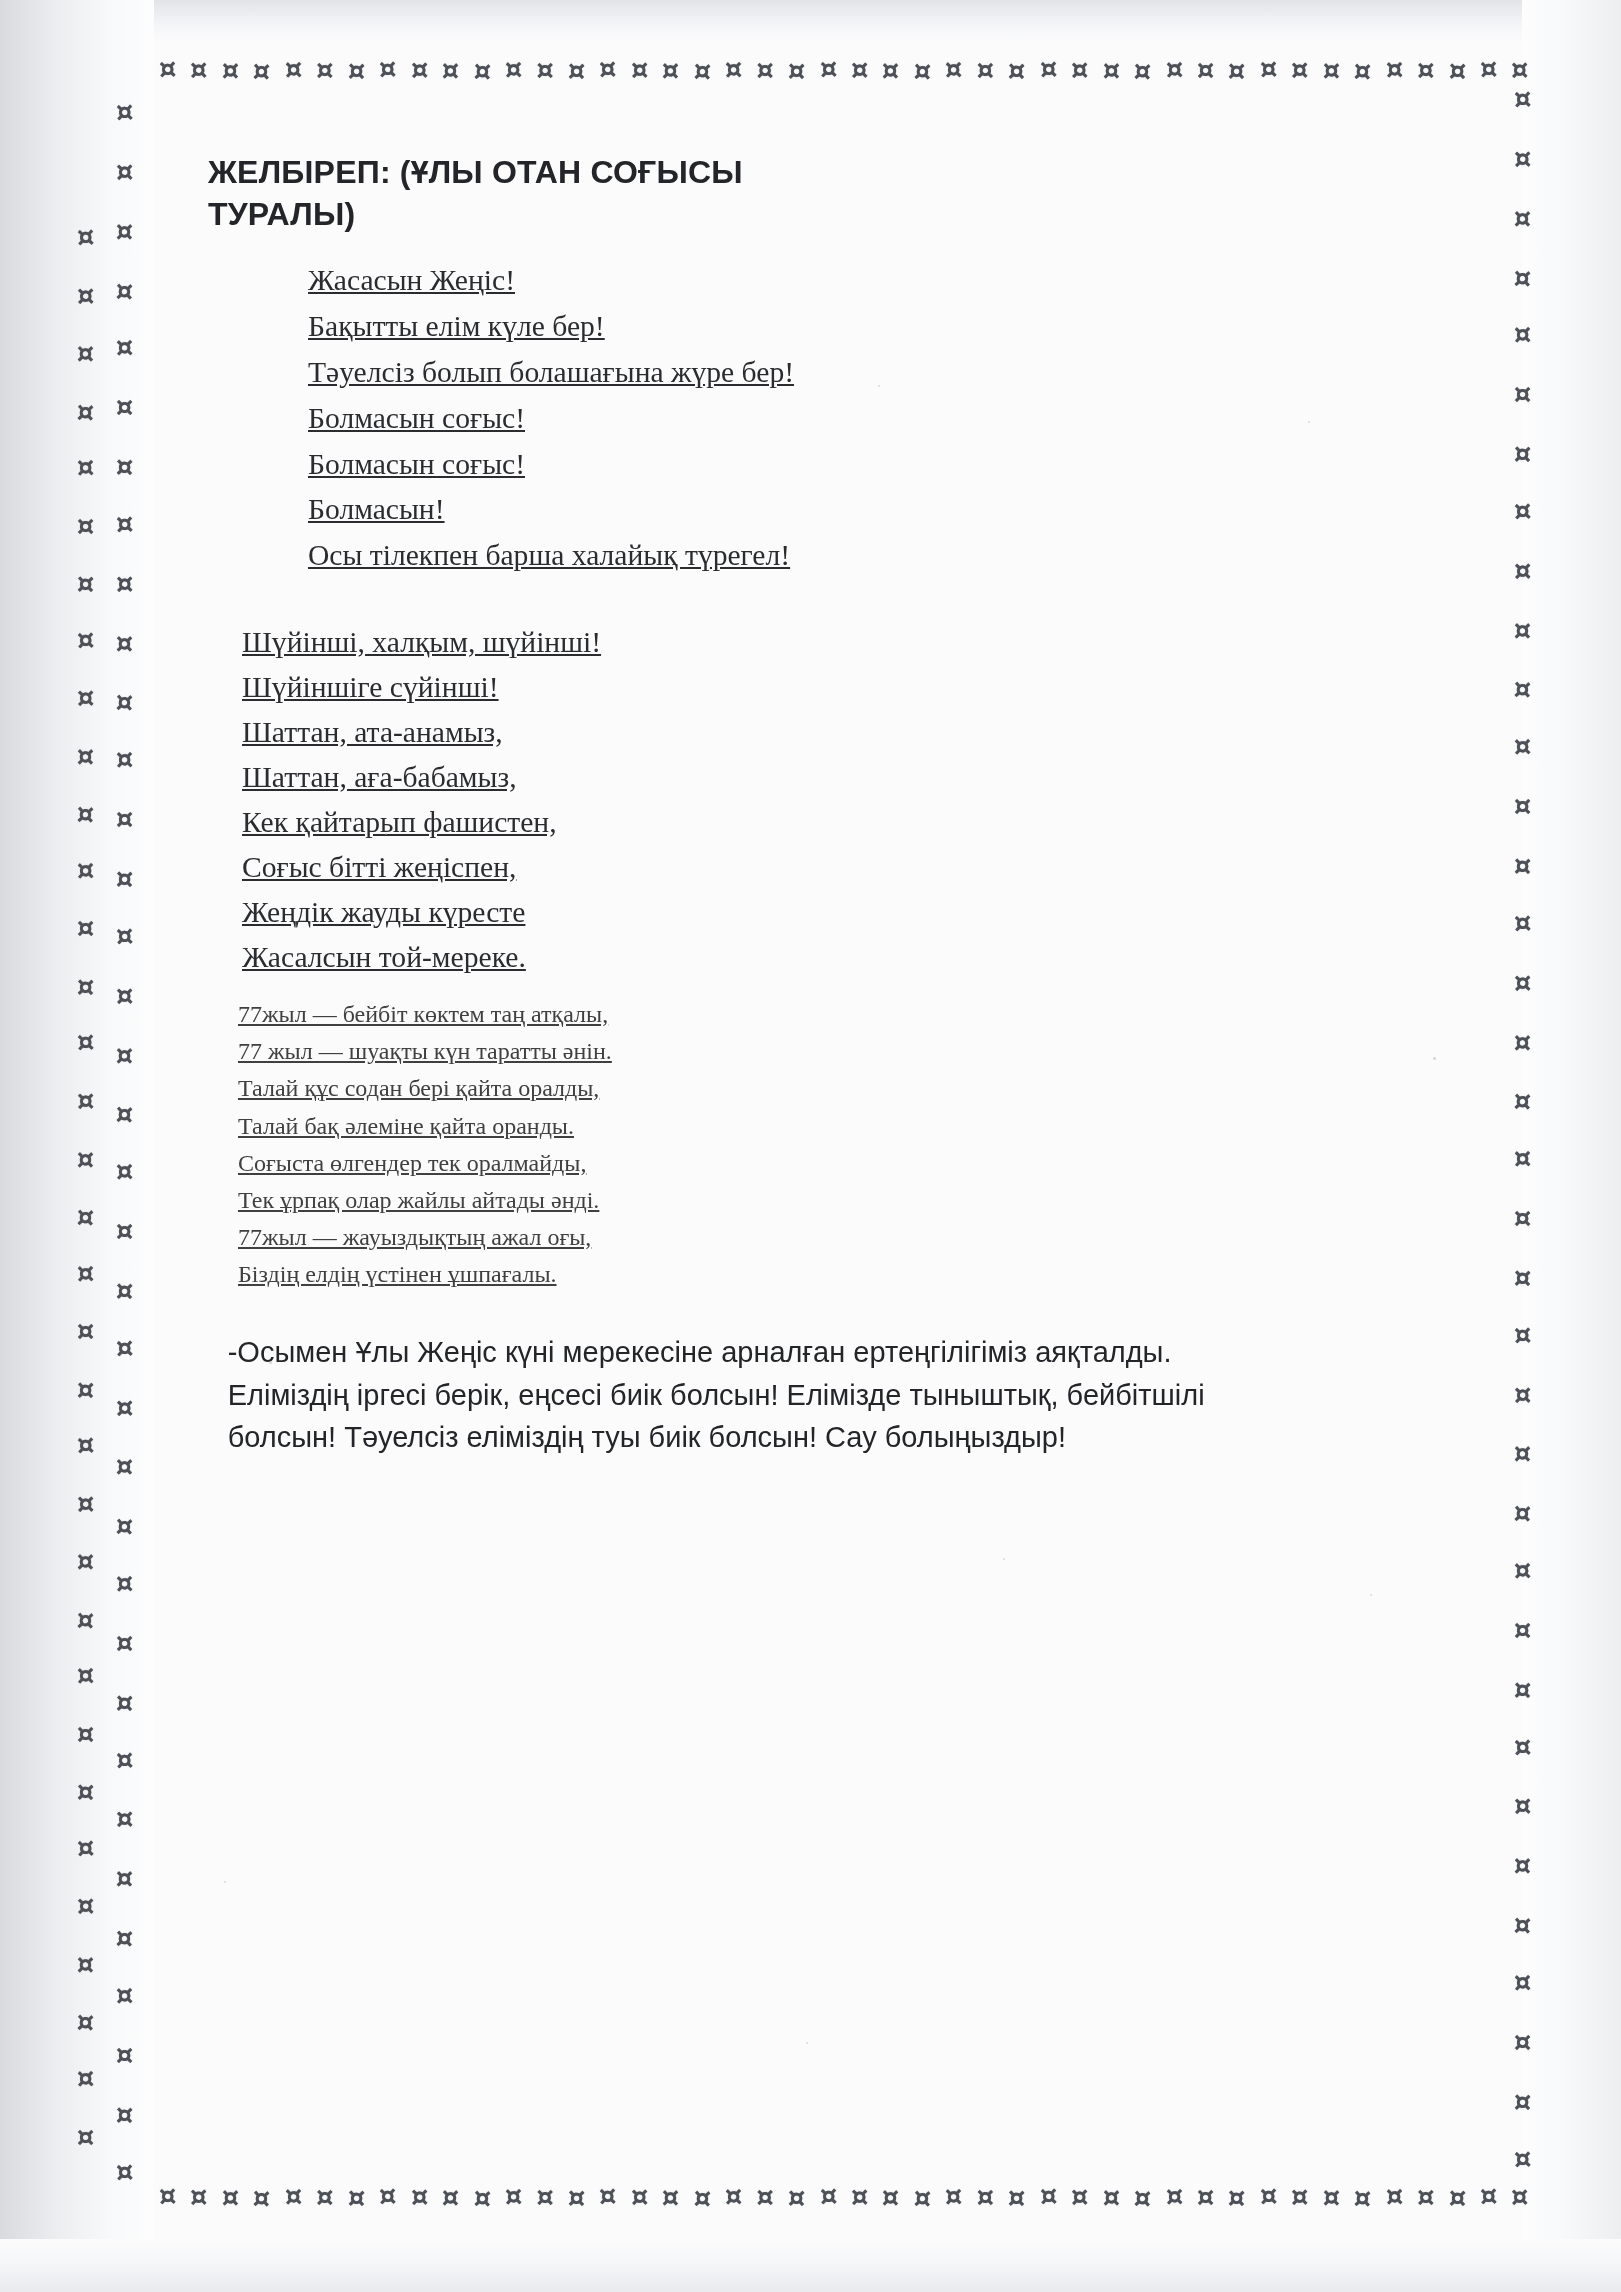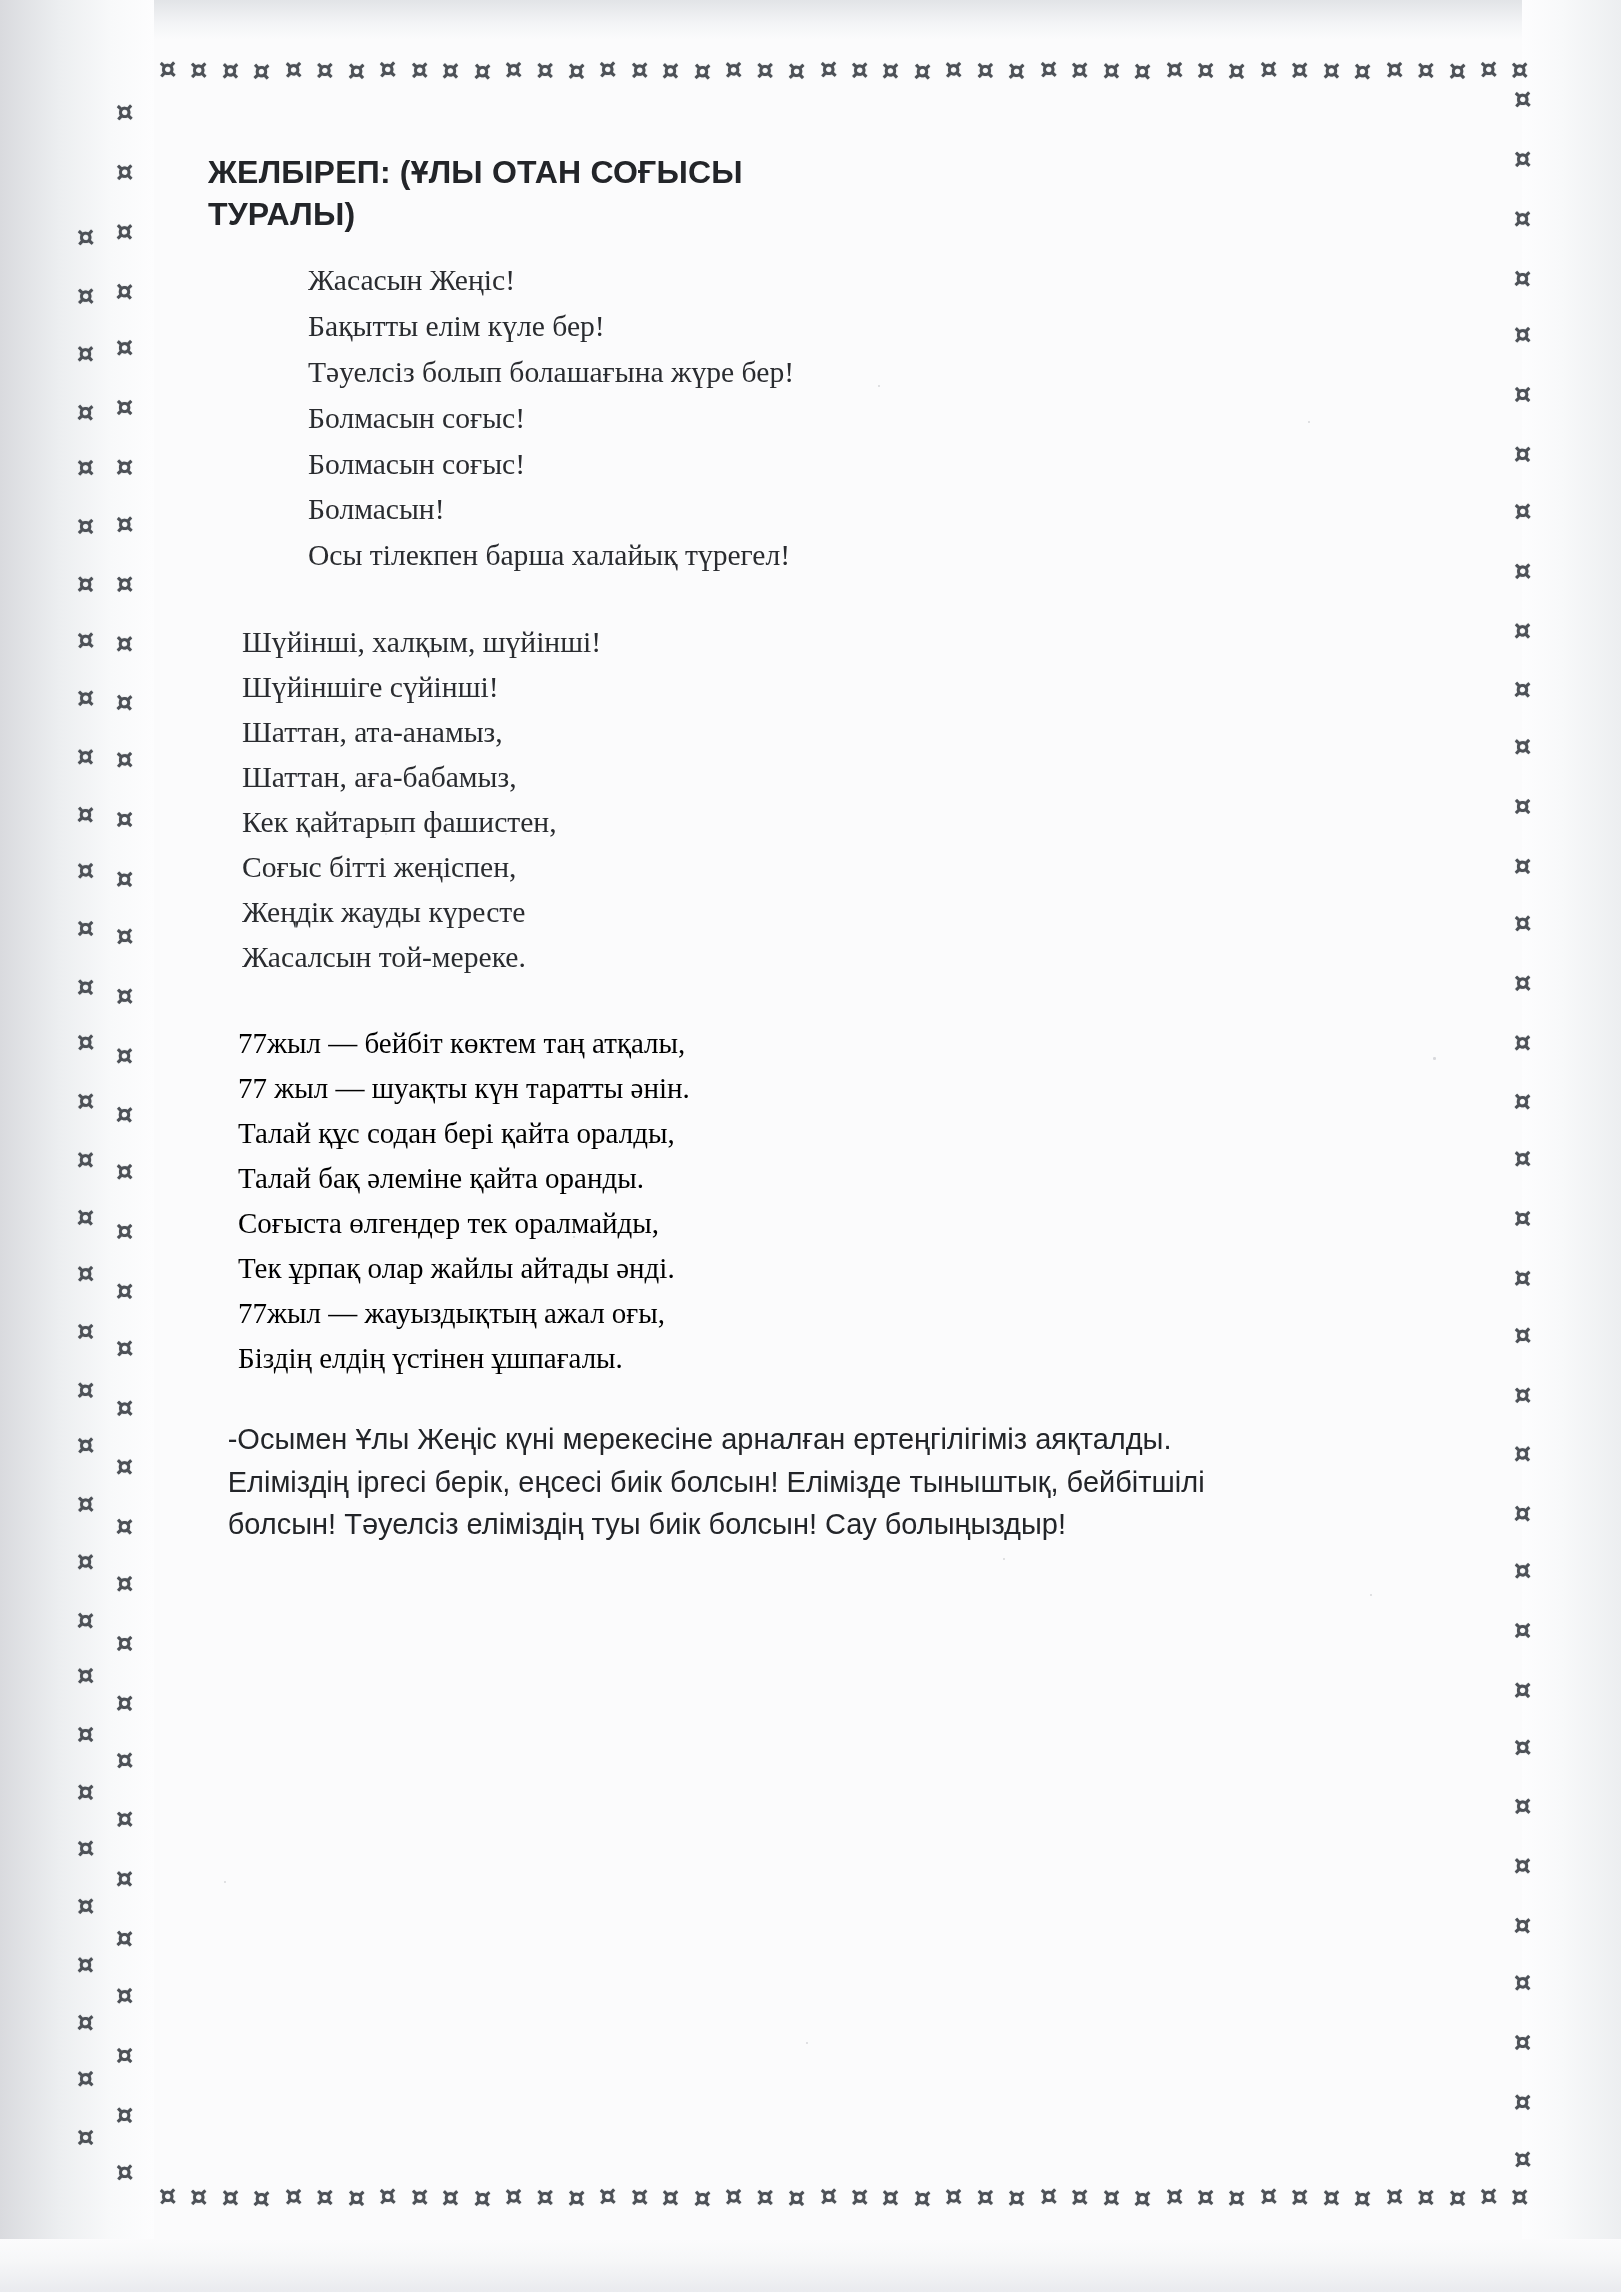--- a/index.html
+++ b/index.html
@@ -132,20 +132,21 @@
   .stanza {
     white-space: pre-line;
     margin: 0;
   }
 
   .stanza.sans {
     font-family: "Liberation Sans", sans-serif;
   }
   .stanza.serif {
     font-family: "Liberation Serif", serif;
+    text-decoration: underline;
   }
 
   .poem-1 {
     font-size: 29.6px;
     line-height: 1.62;
     color: #26282c;
     margin: 27px 0 0 136px;
   }
   .poem-2 {
     font-size: 29.6px;
@@ -164,24 +165,24 @@
   }
 
   .katyusha-body {
     font-size: 29.6px;
     line-height: 1.52;
     color: #2a2c30;
     margin: 41px 0 0 34px;
   }
 
   .song-body {
-    font-size: 29px;
+    font-size: 24px;
     line-height: 1.55;
-    color: #000000;
-    margin: 41px 0 0 30px;
+    color: #404040;
+    margin: 16px 0 0 30px;
   }
 
   .song-subtitle {
     font-family: "Liberation Serif", serif;
     font-size: 29.6px;
     color: #2b2d31;
     margin: 50px 0 0 47px;
   }
 
   .closing {

